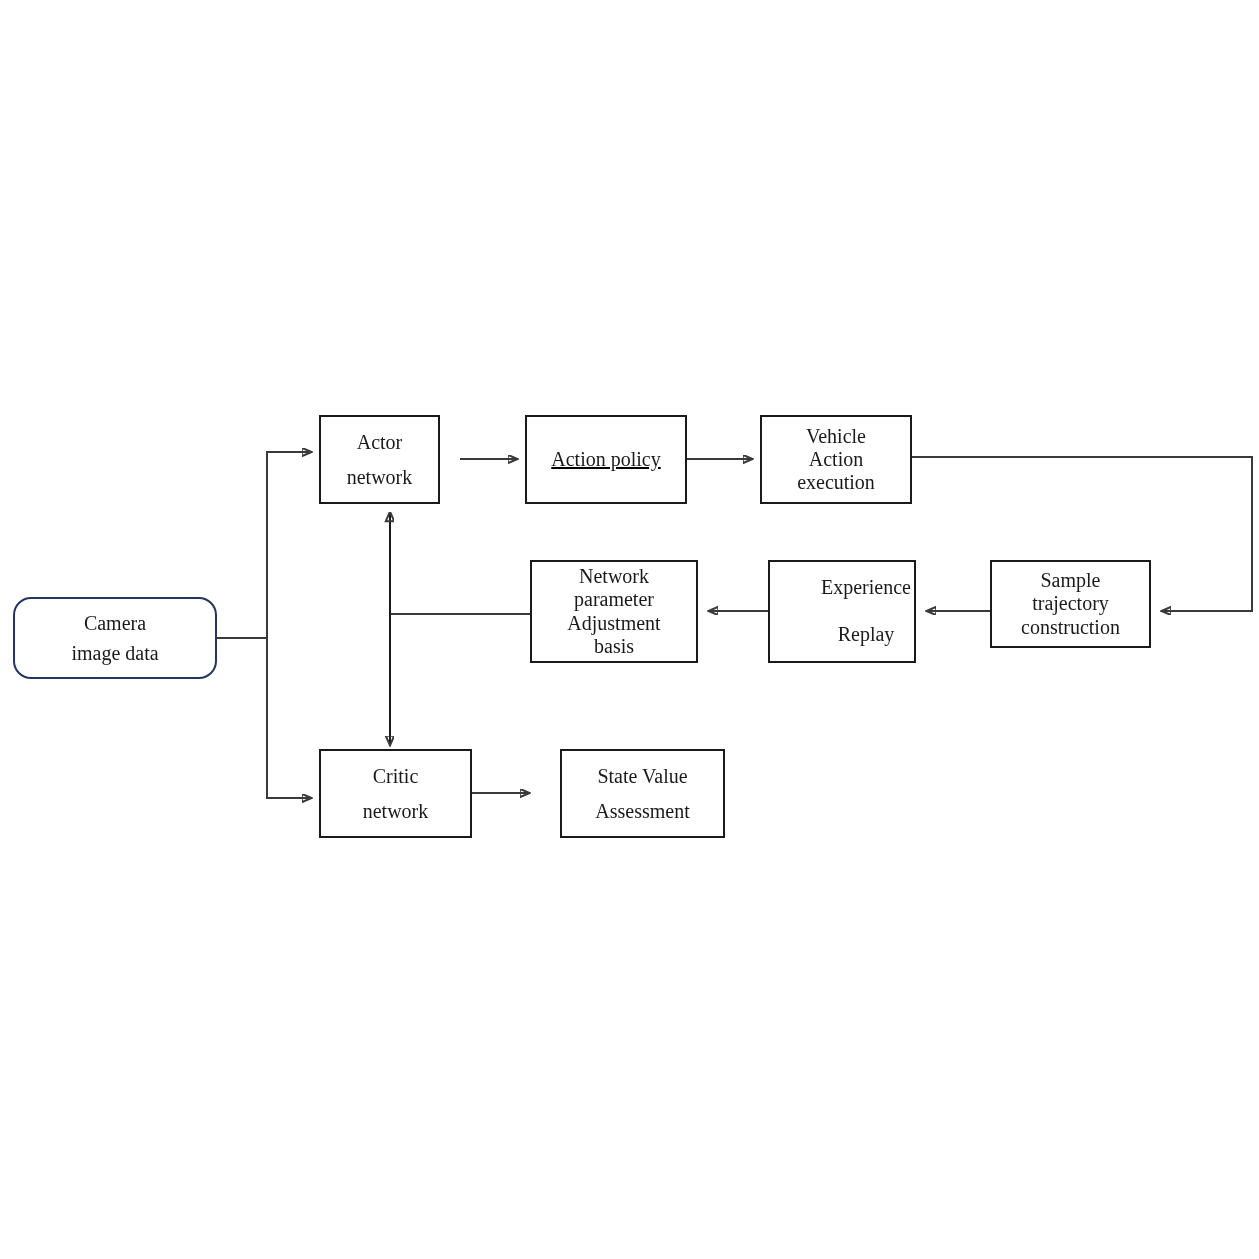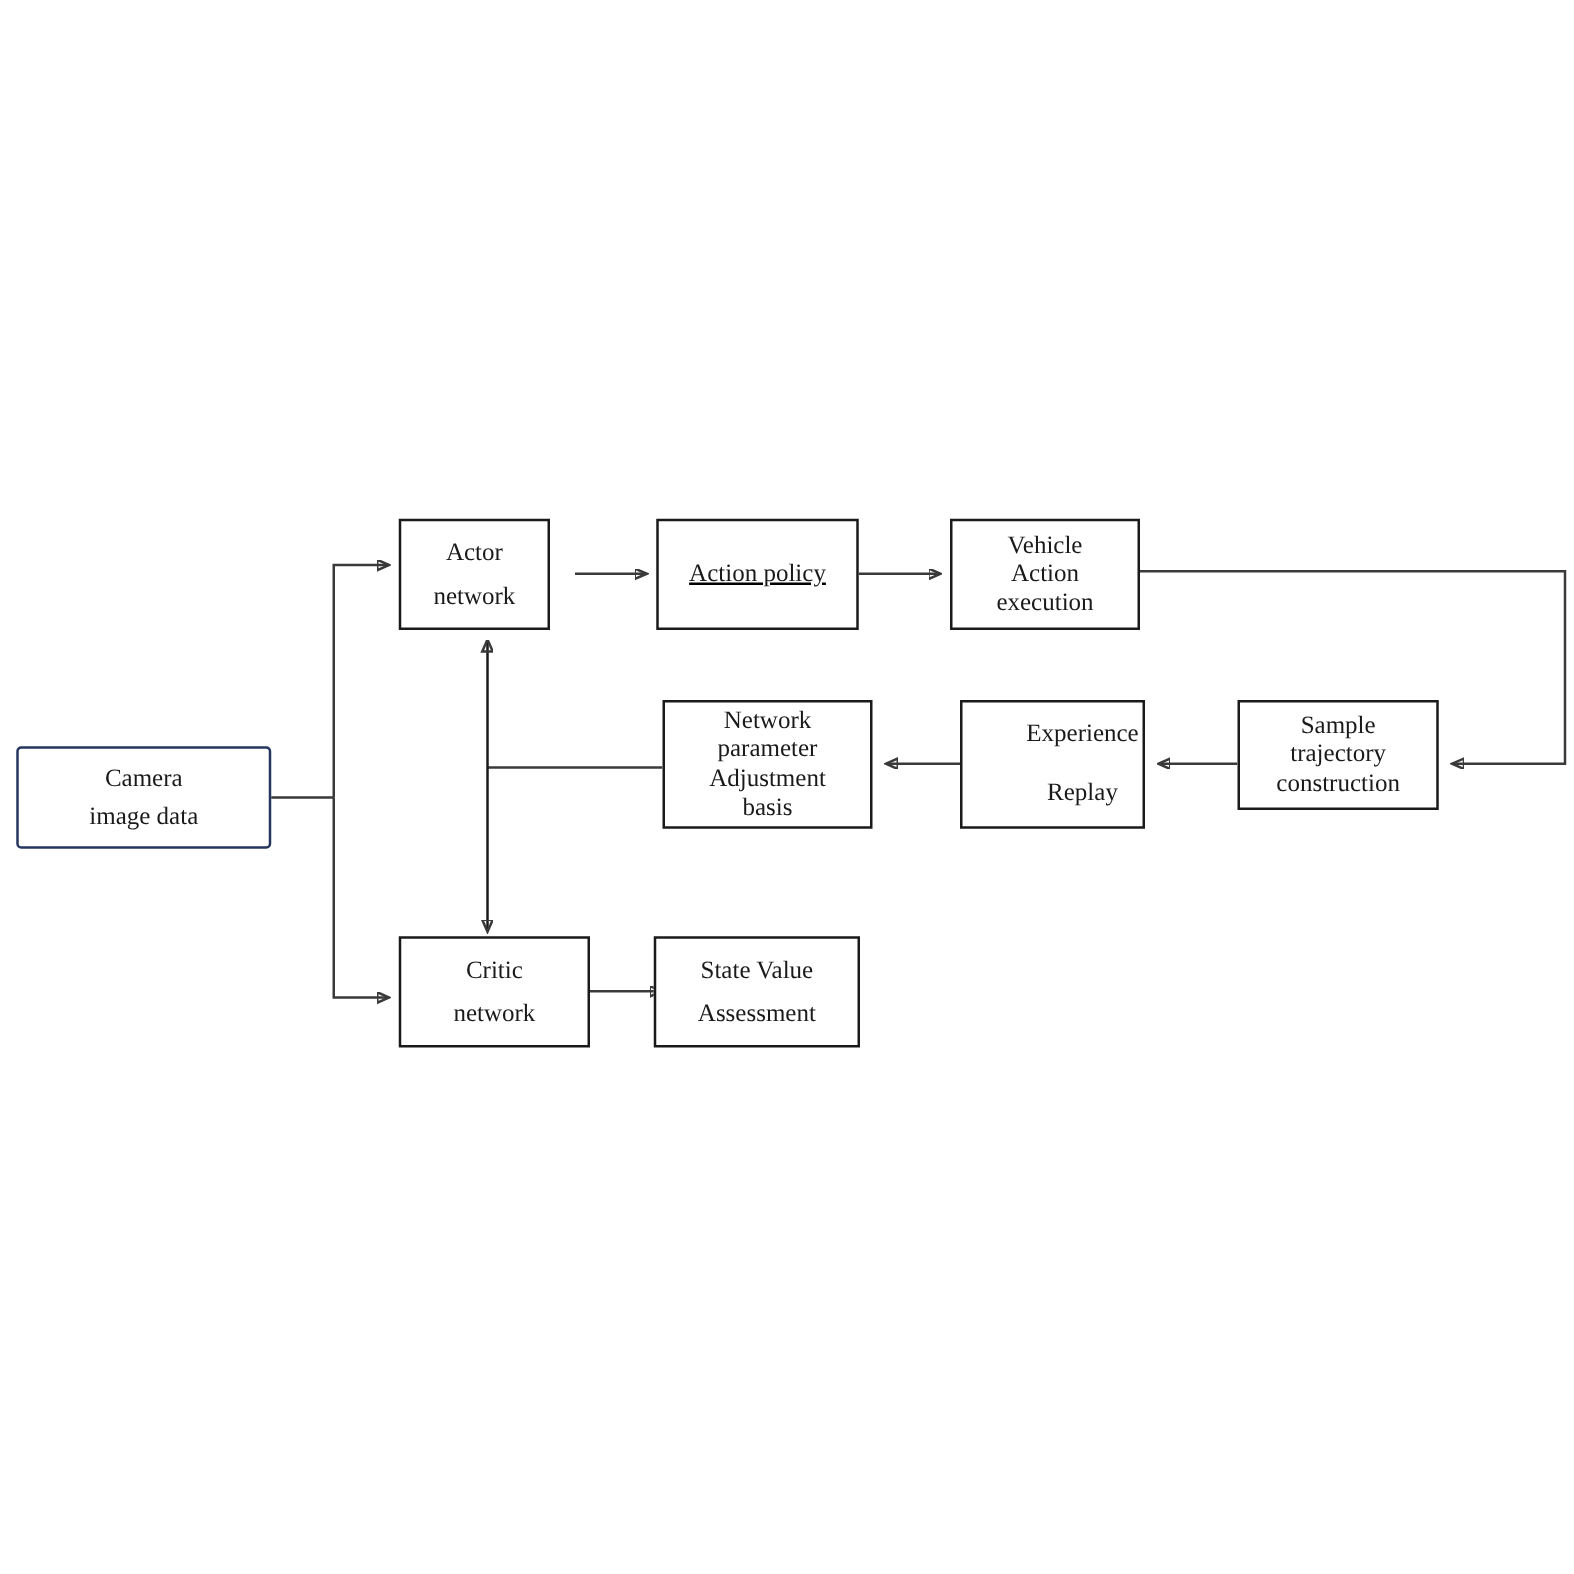--- a/index.html
+++ b/index.html
@@ -32,21 +32,21 @@
     white-space: pre-line;
     font-size: 20px;
     line-height: 1.18;
     color: #1a1a1a;
   }
   .rect {
     border: 2px solid #1a1a1a;
   }
   .rounded {
     border: 2px solid #24355e;
-    border-radius: 4px;
+    border-radius: 18px;
   }
   .rounded .label {
     line-height: 1.5;
   }
   .wide-lines .label {
     line-height: 1.75;
   }
   .tight-lines .label {
     line-height: 1.16;
   }
@@ -141,18 +141,18 @@
     <span class="label">Sample
 trajectory
 construction</span>
   </div>
 
   <div class="node rect wide-lines" style="left:319px; top:749px; width:153px; height:89px;justify-content:center;">
     <span class="label">Critic
 network</span>
   </div>
 
-  <div class="node rect wide-lines" style="left:523px; top:749px; width:165px; height:89px;">
+  <div class="node rect wide-lines" style="left:560px; top:749px; width:165px; height:89px;">
     <span class="label">State Value
 Assessment</span>
   </div>
 
 </div>
 
 </body></html>

